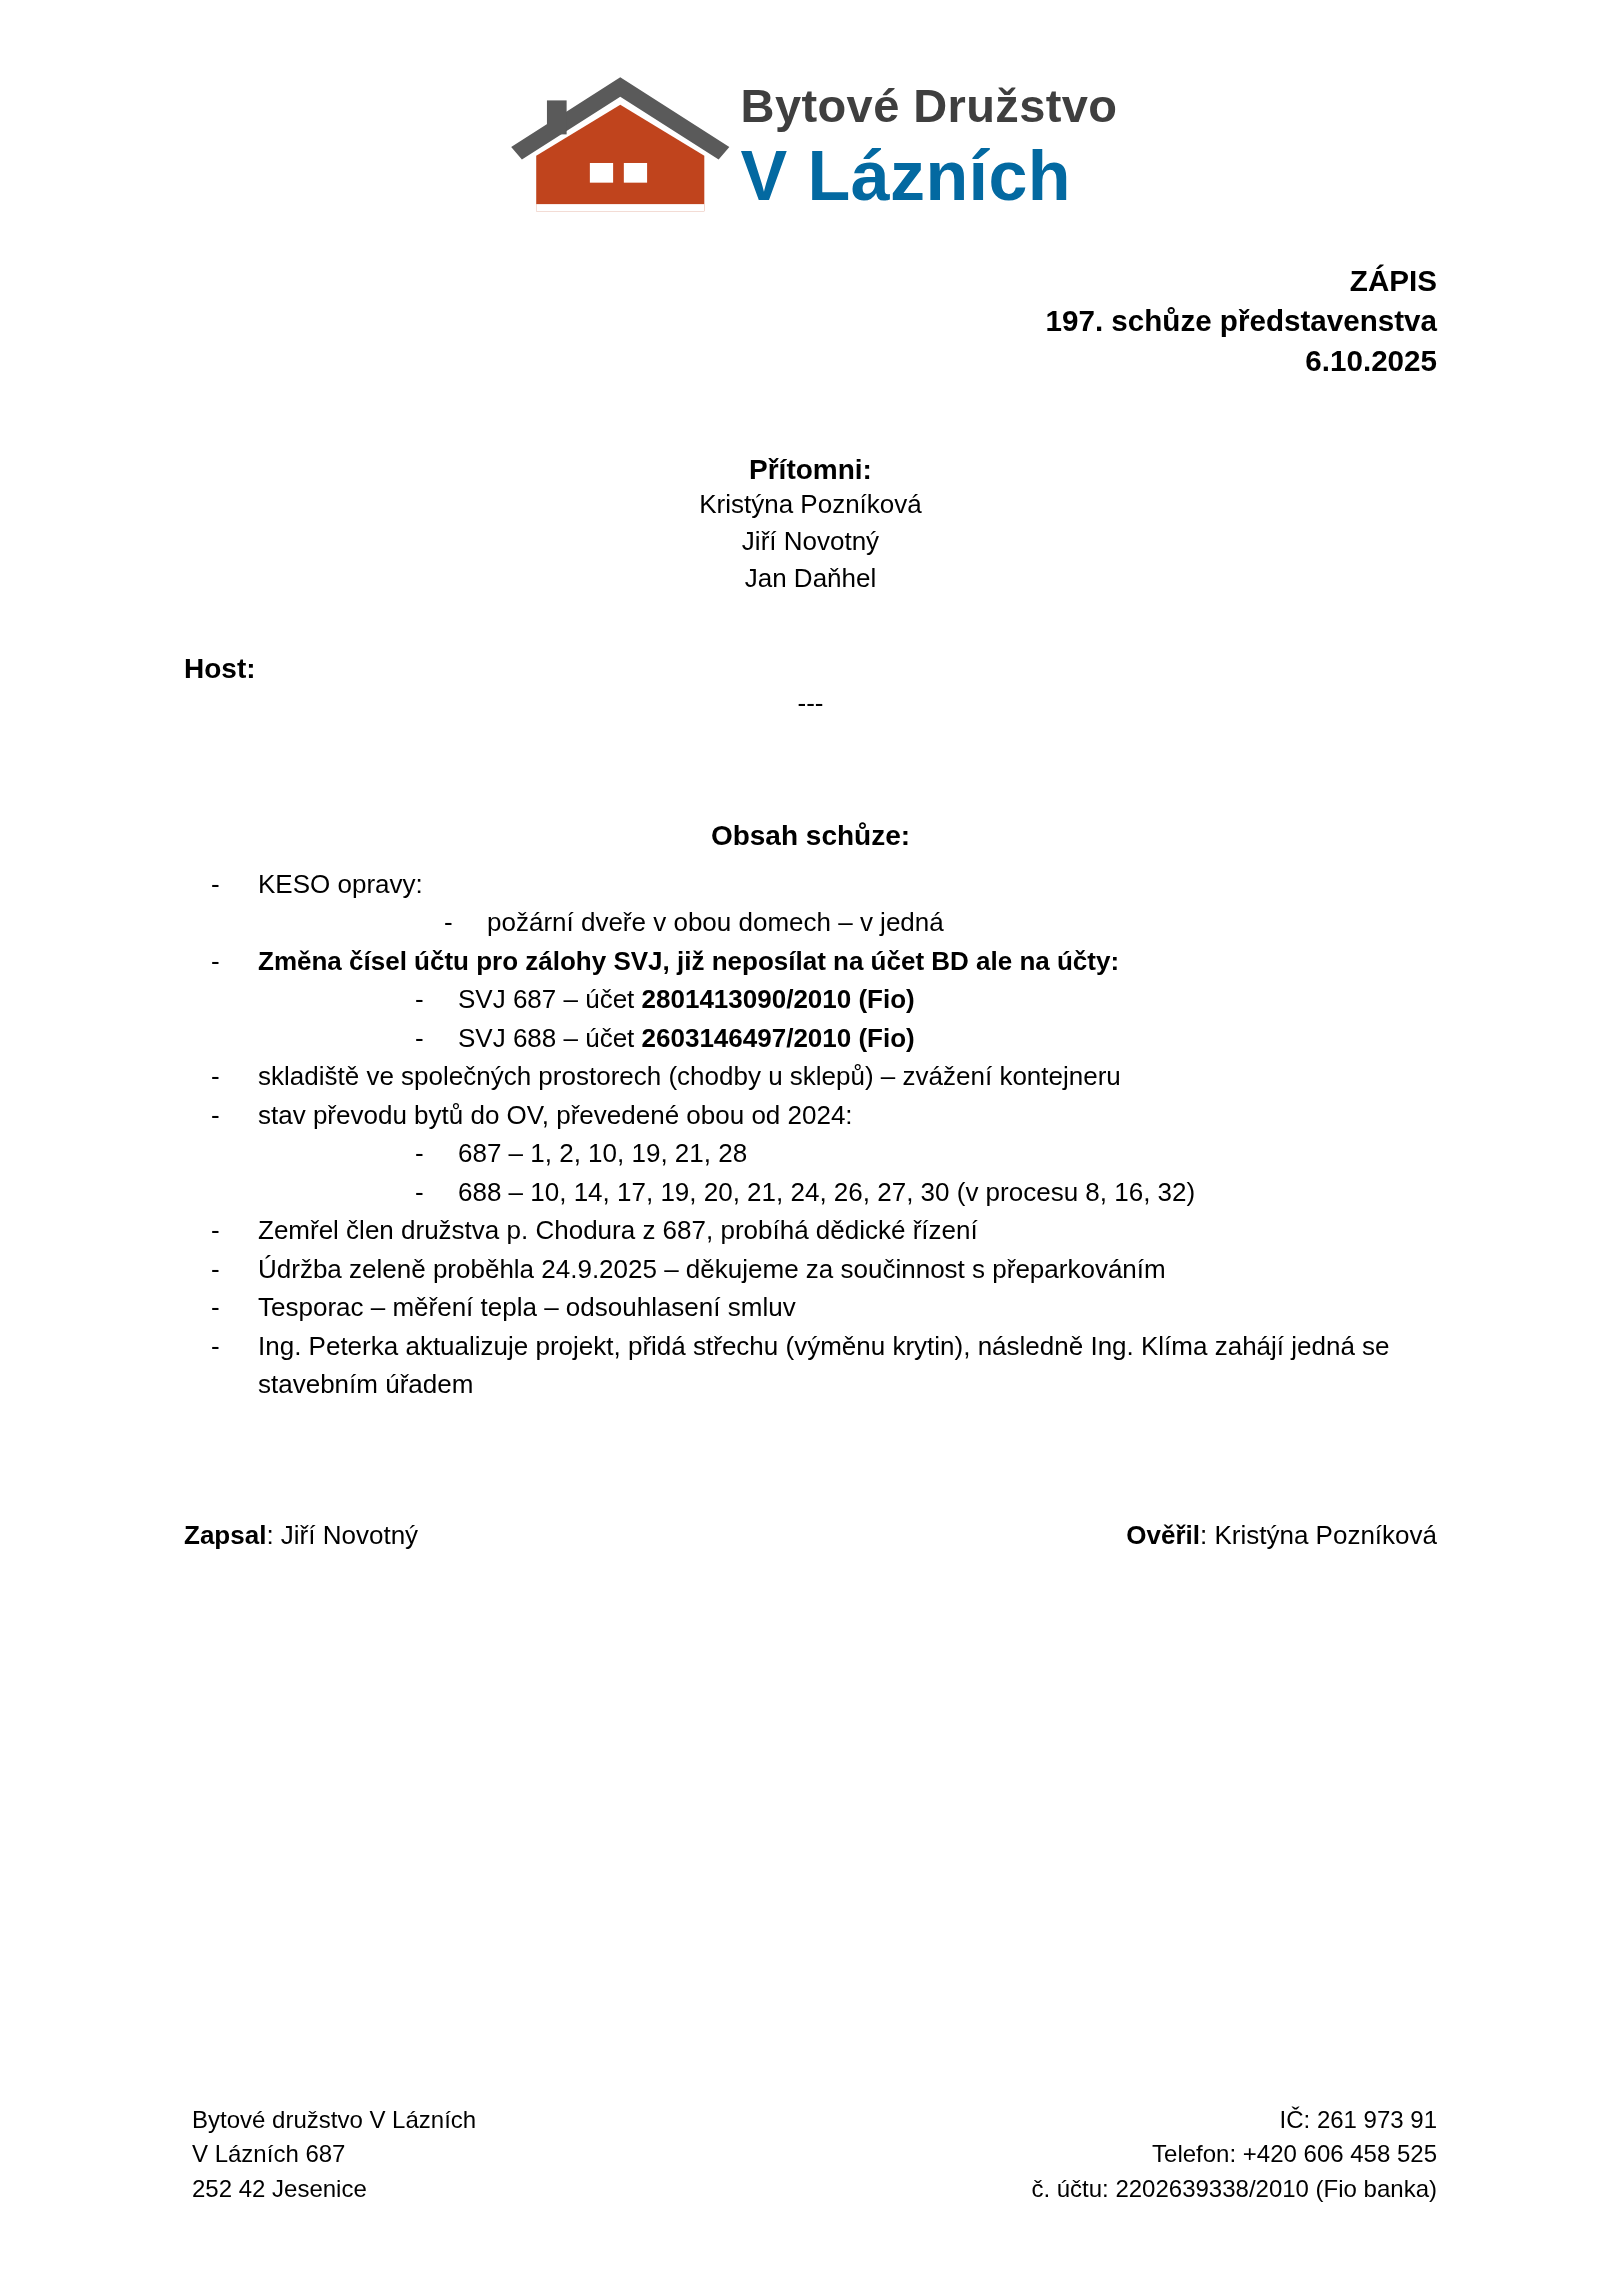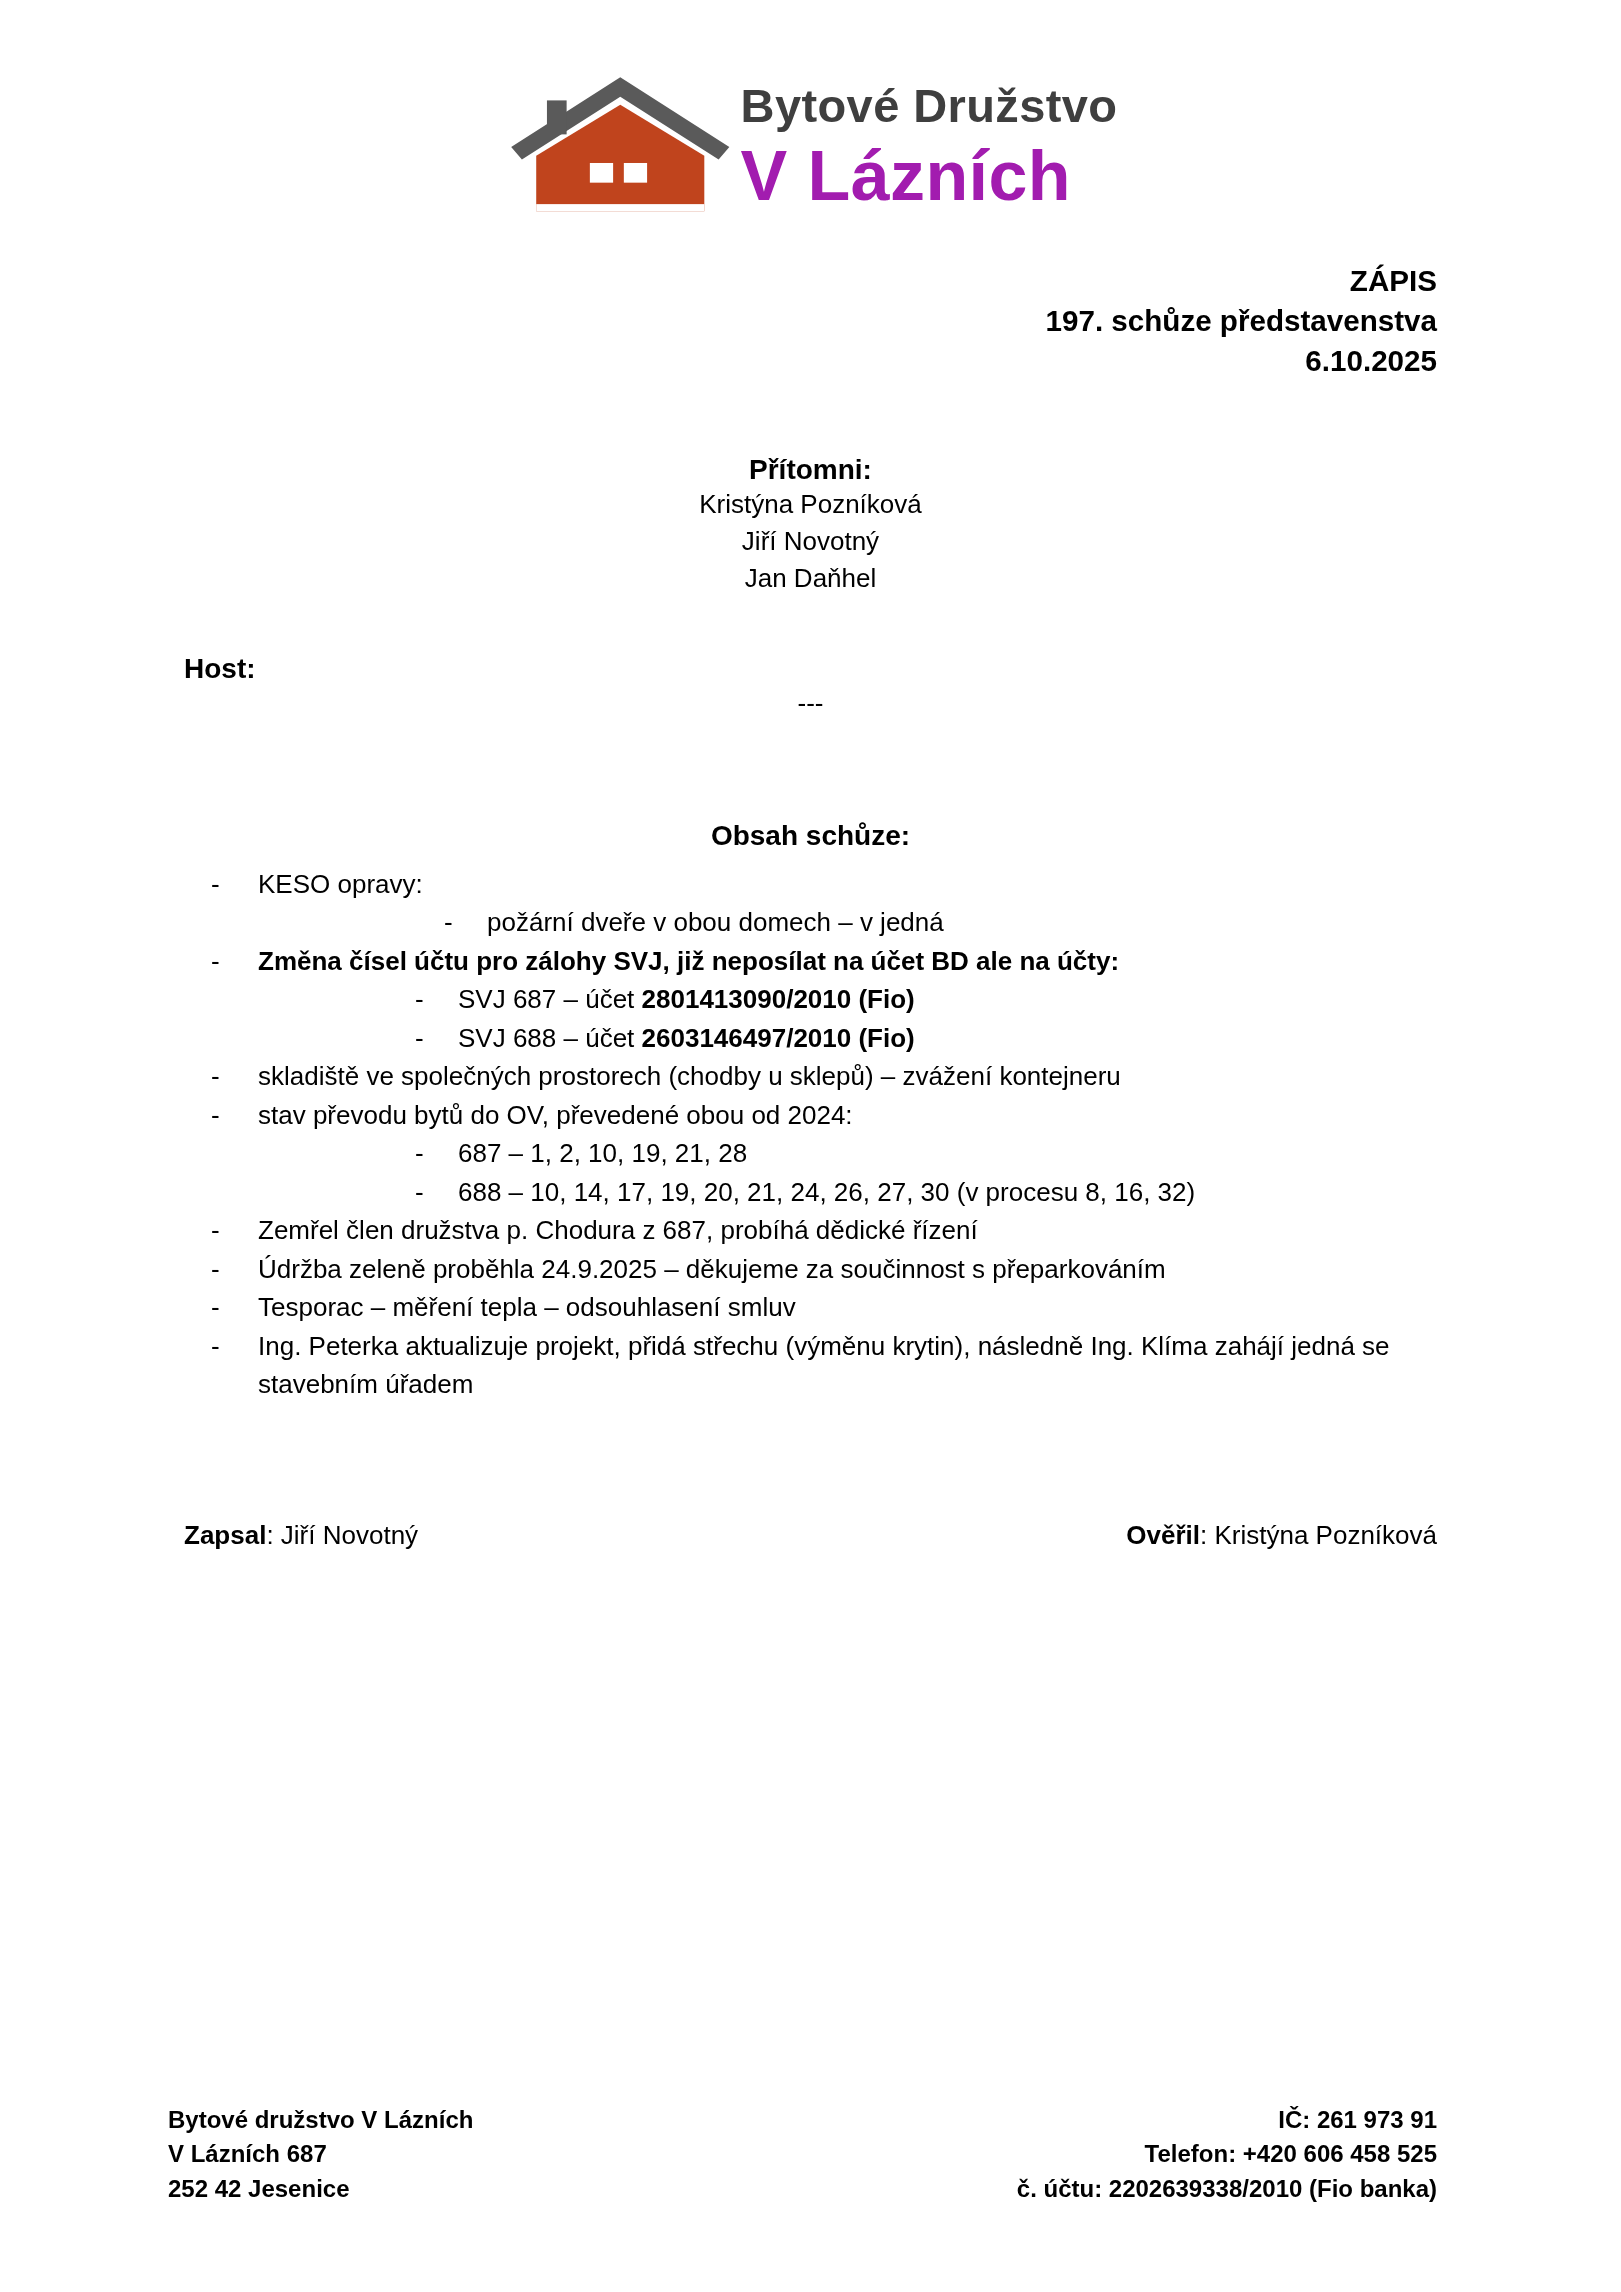--- a/index.html
+++ b/index.html
@@ -48,21 +48,21 @@
   }
   .logo-line1 {
     font-size: 47px;
     font-weight: bold;
     color: #3f3f3f;
     letter-spacing: 0.4px;
   }
   .logo-line2 {
     font-size: 70px;
     font-weight: bold;
-    color: #a21caf;
+    color: #0369a1;
     letter-spacing: 0.4px;
     margin-top: 12px;
   }
 
   
   .title-block {
     text-align: right;
     margin-top: 39px;
   }
   .title-block div {
@@ -143,27 +143,27 @@
   .signatures {
     margin-top: 116px;
     display: flex;
     justify-content: space-between;
     font-size: 26px;
   }
 
   
   .footer {
     position: absolute;
-    left: 168px;
+    left: 192px;
     right: 184px;
     bottom: 86px;
     display: flex;
     justify-content: space-between;
     font-size: 24px;
-    font-weight: bold;
+    font-weight: normal;
     line-height: 1.45;
   }
   .footer .left div { text-align: left; }
   .footer .right div { text-align: right; }
 </style>
 </head>
 <body>
 
 <div class="page">
 

